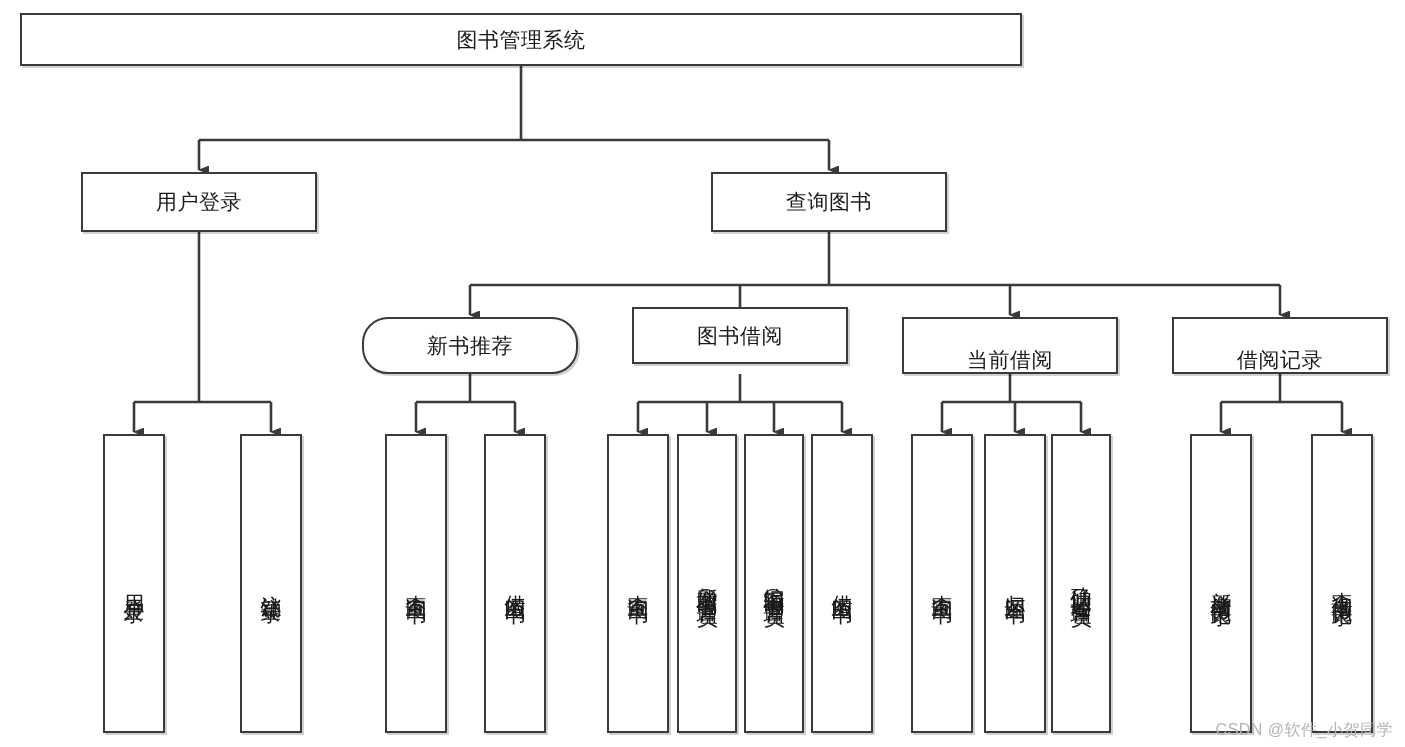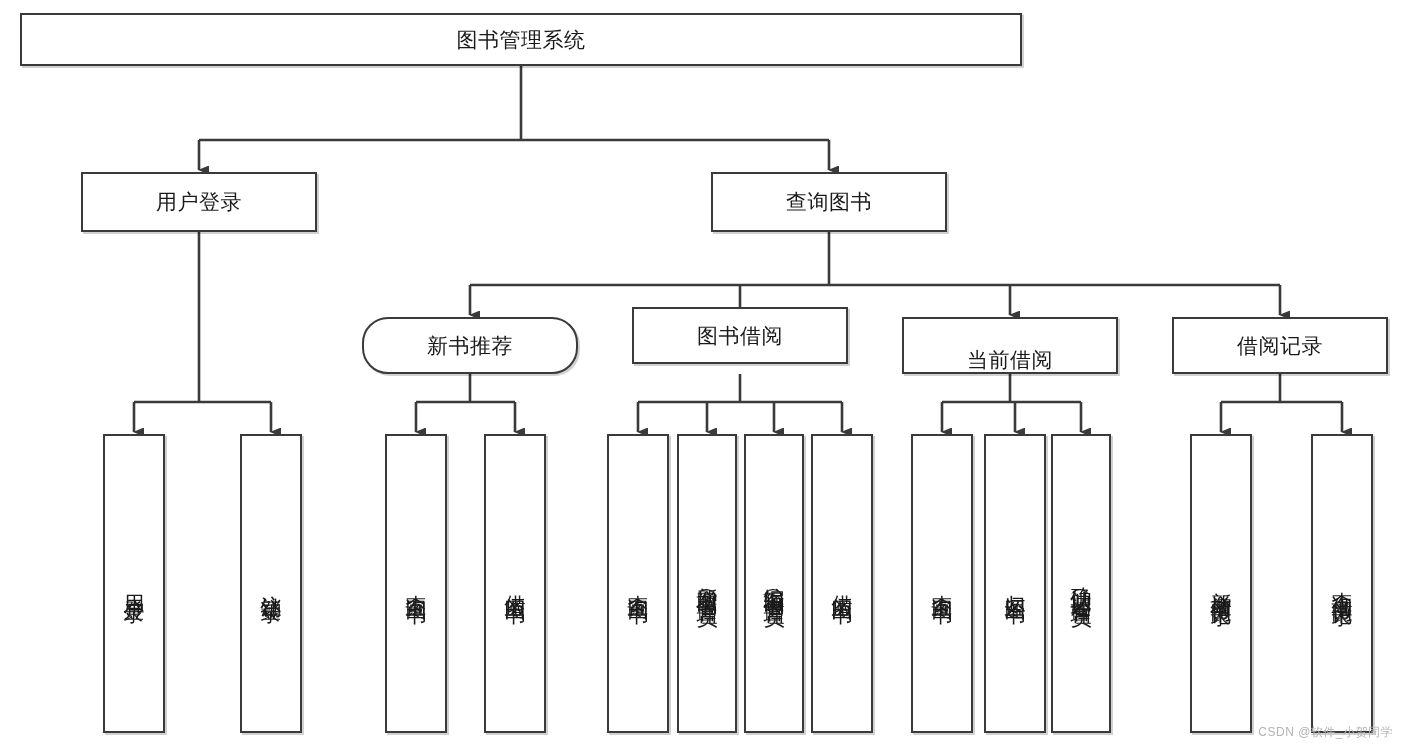--- a/index.html
+++ b/index.html
@@ -54,21 +54,21 @@
   }
   .node.vertical > .vtext {
     writing-mode: vertical-rl;
     text-orientation: upright;
     white-space: nowrap;
   }
   #watermark {
     position: absolute;
     right: 12px;
     bottom: 6px;
-    font-size: 12px;
+    font-size: 16px;
     color: #b4b4b4;
     letter-spacing: 0.5px;
     white-space: nowrap;
     user-select: none;
   }
 </style>
 </head>
 <body>
 
 <div id="canvas">
@@ -128,21 +128,21 @@
       </div>
       <div class="node horizontal" style="left: 362px; top: 317px; width: 216px; height: 57px; border-radius: 26px;">
         <span>新书推荐</span>
       </div>
       <div class="node horizontal" style="left: 632px; top: 307px; width: 216px; height: 57px;">
         <span>图书借阅</span>
       </div>
       <div class="node horizontal" style="left: 902px; top: 317px; width: 216px; height: 57px; align-items: flex-end;">
         <span>当前借阅</span>
       </div>
-      <div class="node horizontal" style="left: 1172px; top: 317px; width: 216px; height: 57px;">
+      <div class="node horizontal" style="left: 1172px; top: 317px; width: 216px; height: 57px; align-items: flex-end;">
         <span>借阅记录</span>
       </div>
       <div class="node vertical" style="left: 103px; top: 434px; width: 62px; height: 299px;">
         <span class="vtext">用户登录</span>
       </div>
       <div class="node vertical" style="left: 240px; top: 434px; width: 62px; height: 299px;">
         <span class="vtext">注销登录</span>
       </div>
       <div class="node vertical" style="left: 385px; top: 434px; width: 62px; height: 299px;">
         <span class="vtext">查询图书</span>

